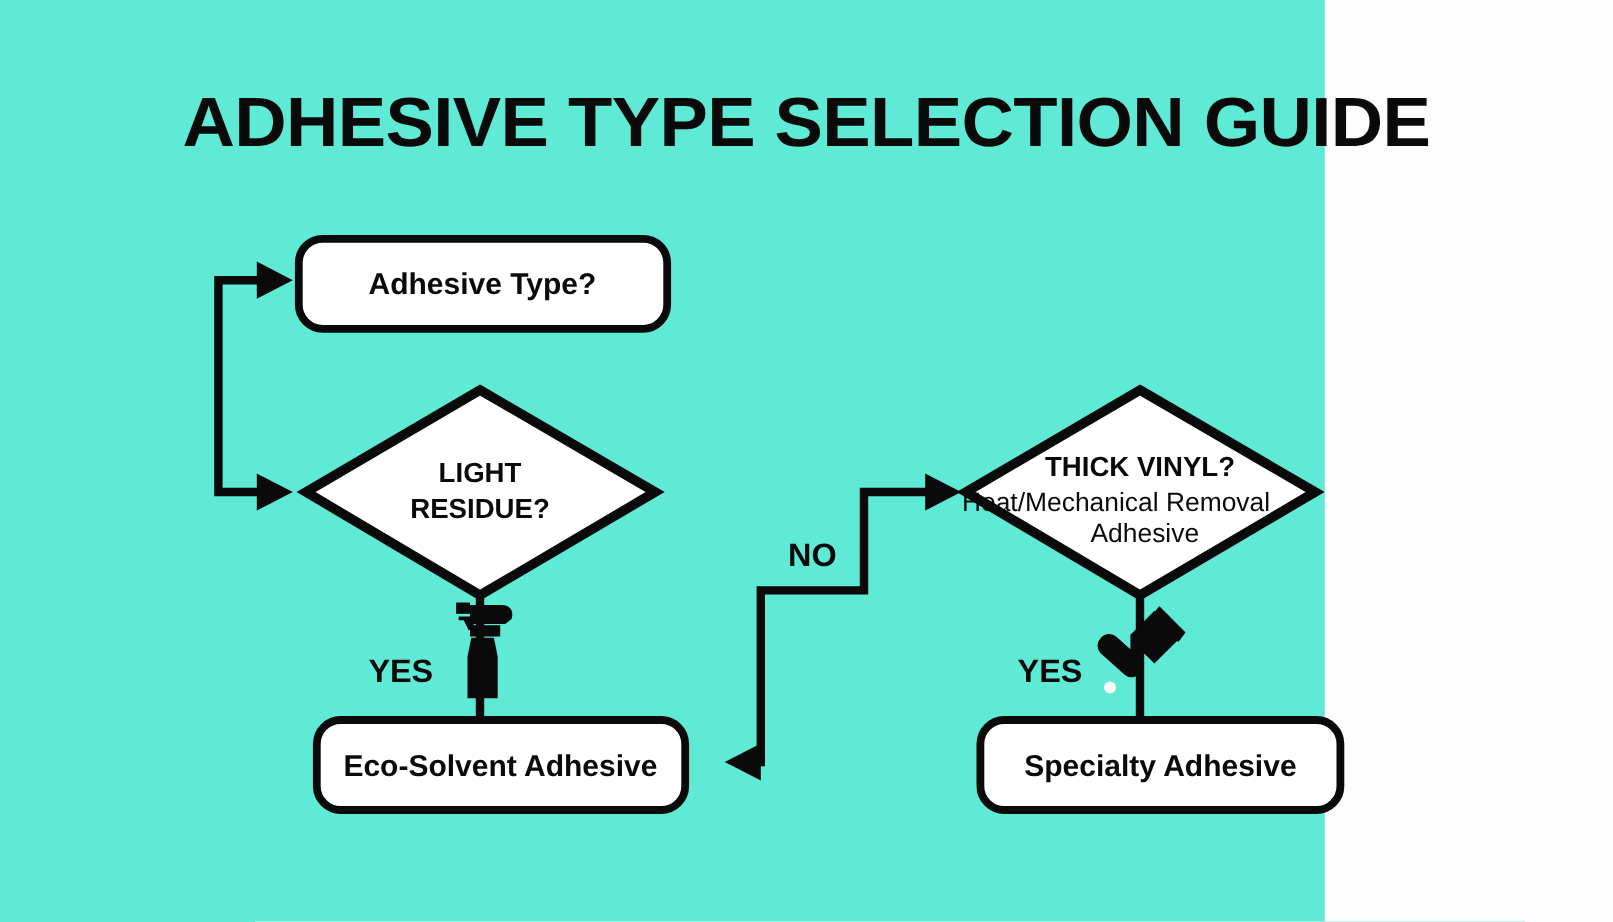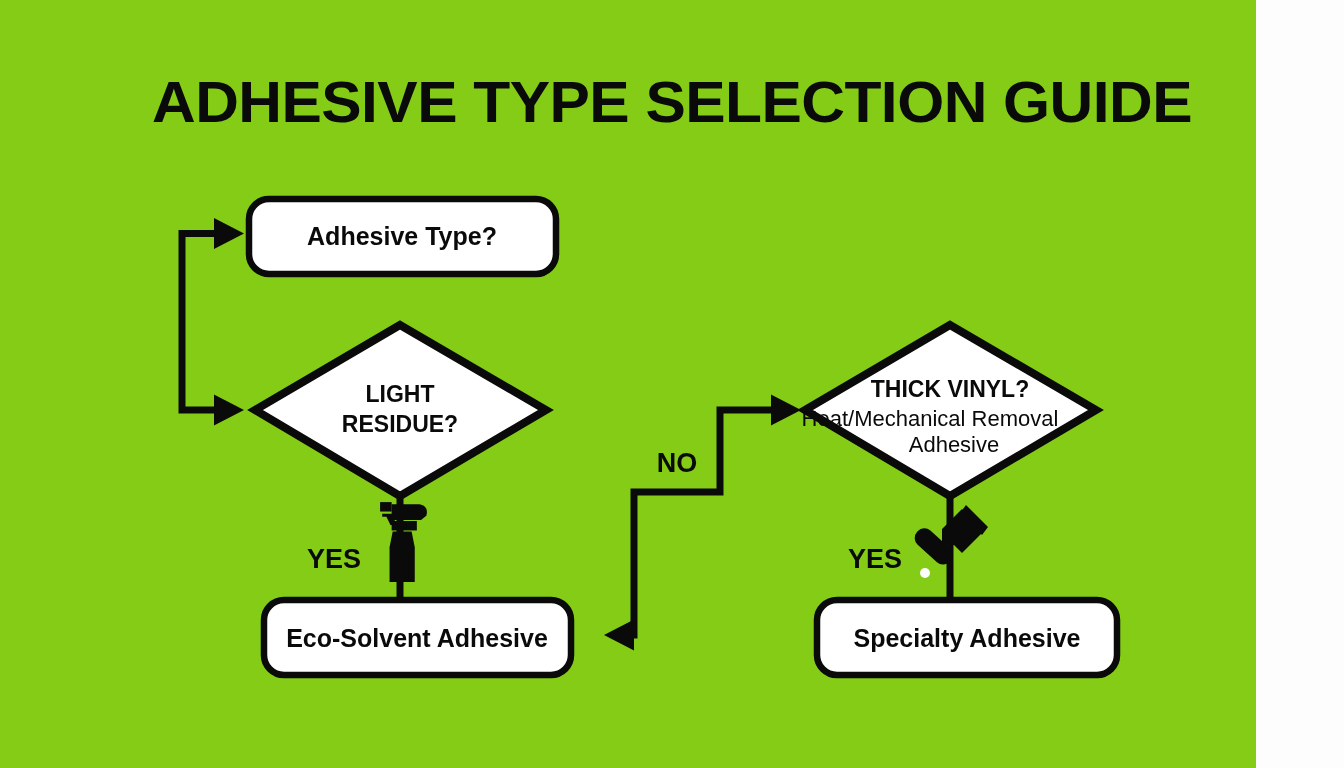--- a/index.html
+++ b/index.html
@@ -8,23 +8,23 @@
   }
   body {
     width: 1344px;
     height: 768px;
     background: #fdfdfd;
     font-family: "Liberation Sans", sans-serif;
     overflow: hidden;
   }
   #stage {
     position: relative;
-    width: 1256px;
+    width: 1104px;
     height: 768px;
-    background: #84cc16;
+    background: #5eead4;
   }
   #stage svg {
     position: absolute;
     top: 0;
     left: 0;
     width: 1344px;
     height: 768px;
   }
   .title-text {
     font-family: "Liberation Sans", sans-serif;

